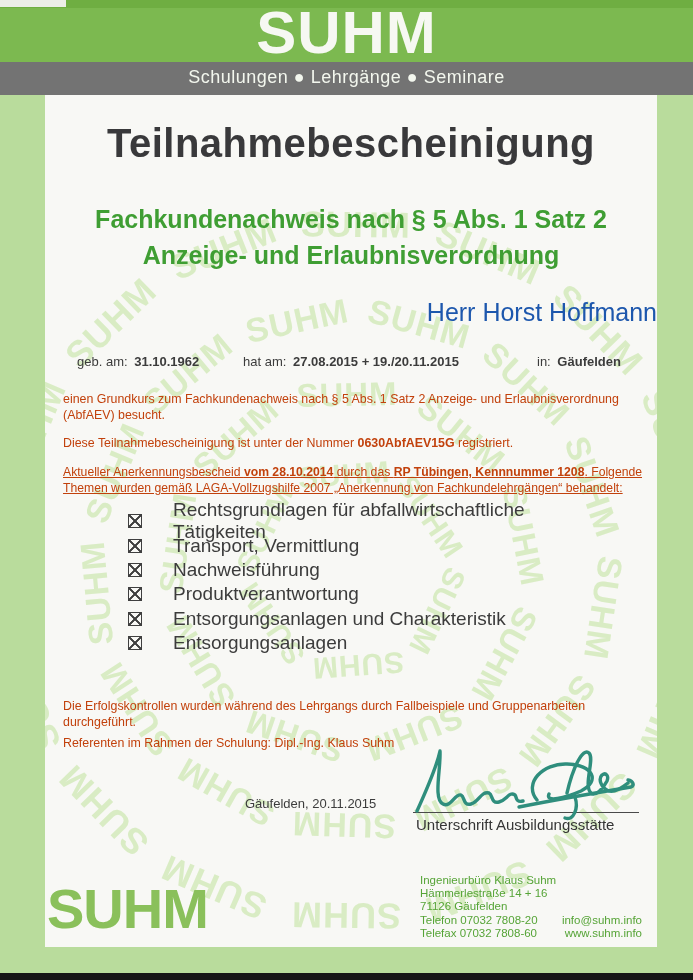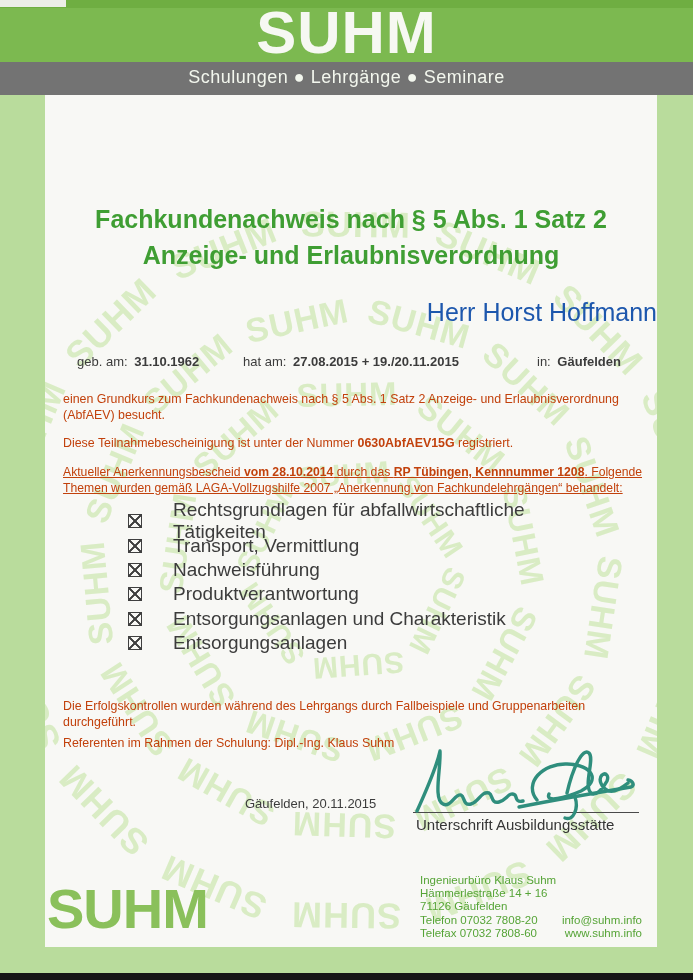--- a/index.html
+++ b/index.html
@@ -139,20 +139,21 @@
         <div class="wm" style="left: 178.642px; top: 154.368px; font-size: 36px; transform: translate(-50%, -50%) rotate(338.337deg);">SUHM</div>
         <div class="wm" style="left: 311.037px; top: 130.037px; font-size: 36px; transform: translate(-50%, -50%) rotate(360.837deg);">SUHM</div>
         <div class="wm" style="left: 442.666px; top: 158.223px; font-size: 36px; transform: translate(-50%, -50%) rotate(383.337deg);">SUHM</div>
         <div class="wm" style="left: 553.488px; top: 234.636px; font-size: 36px; transform: translate(-50%, -50%) rotate(405.837deg);">SUHM</div>
         <div class="wm" style="left: 626.632px; top: 347.642px; font-size: 36px; transform: translate(-50%, -50%) rotate(428.337deg);">SUHM</div>
         <div class="wm" style="left: 622.777px; top: 611.666px; font-size: 36px; transform: translate(-50%, -50%) rotate(473.337deg);">SUHM</div>
       </div>
 
     <div class="content">
 
+      <div class="title">Teilnahmebescheinigung</div>
 
       <div class="subtitle">
         <div>Fachkundenachweis nach § 5 Abs. 1 Satz 2</div>
         <div>Anzeige- und Erlaubnisverordnung</div>
       </div>
 
       <div class="participant">Herr Horst Hoffmann</div>
 
       <div class="info-row">
         <span class="info-seg seg-dob">

